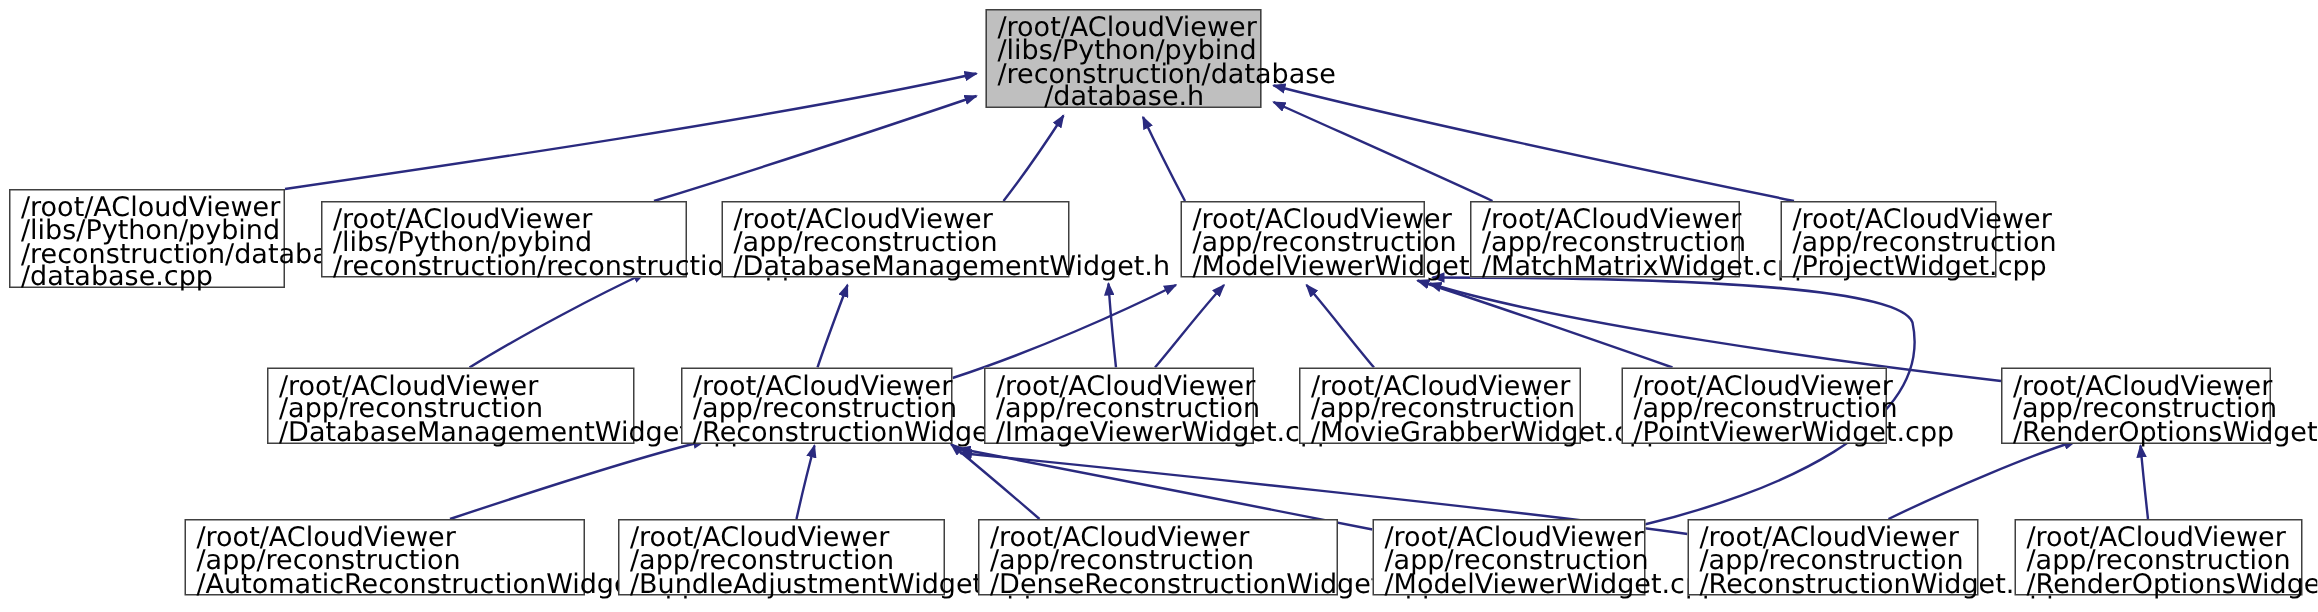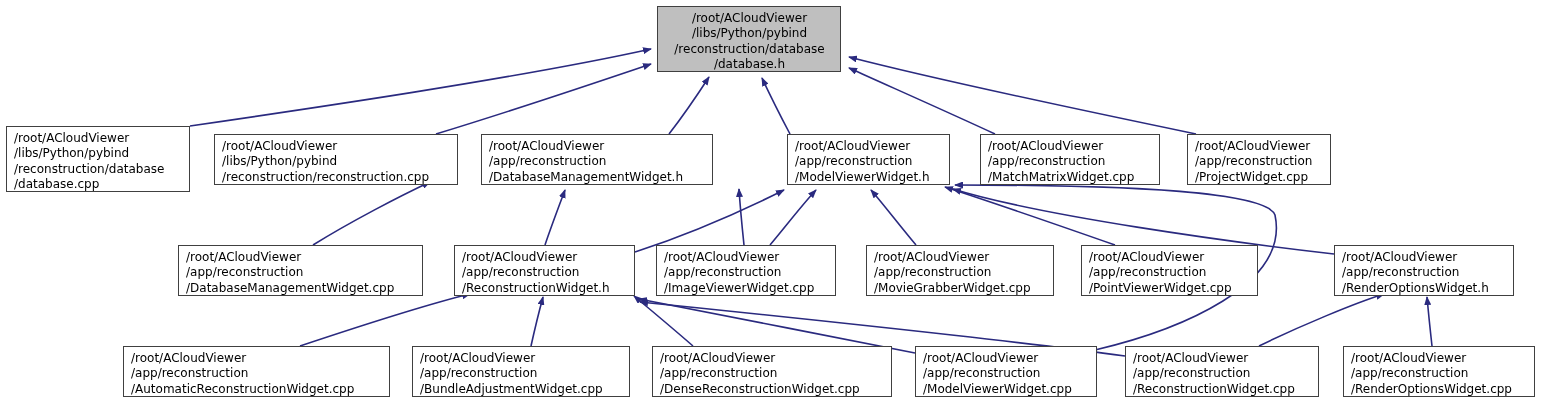--- a/index.html
+++ b/index.html
@@ -22,21 +22,21 @@
     width: 1545px;
     height: 408px;
     pointer-events: none;
   }
   .graph-node {
     position: absolute;
     box-sizing: border-box;
     border: 1px solid #404040;
     background: #ffffff;
     color: #000000;
-    font-size: 12px;
+    font-size: 18px;
     line-height: 15.4px;
     padding: 4px 6px 3px 7px;
     white-space: pre;
     letter-spacing: 0px;
     z-index: 2;
   }
   .graph-node.root-node {
     background: #bfbfbf;
     border: 1px solid #404040;
     text-align: center;

